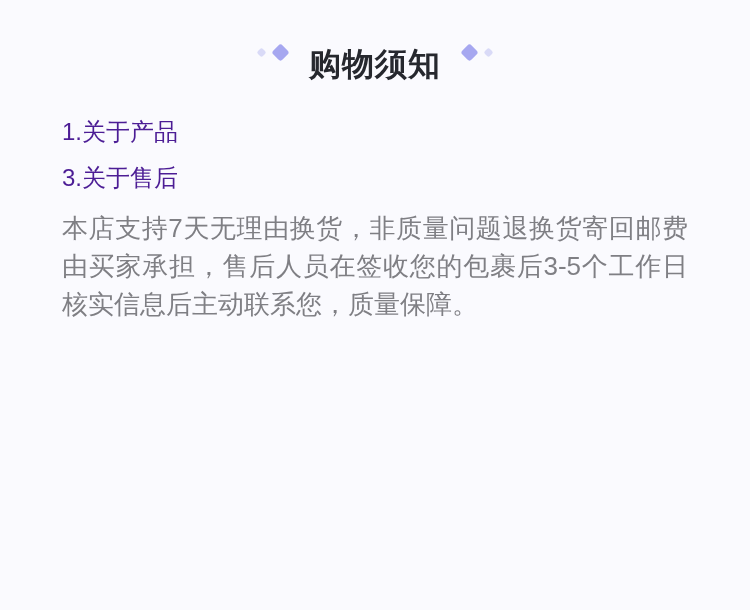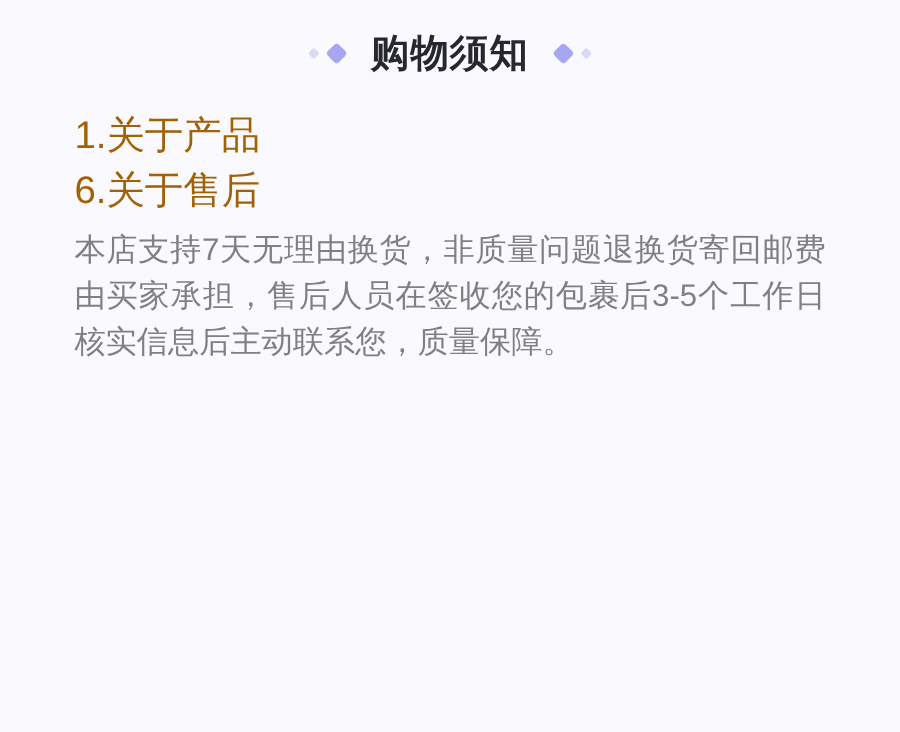--- a/index.html
+++ b/index.html
@@ -9,23 +9,23 @@
     background: #fafafe;
     font-family: "Liberation Sans", "DejaVu Sans", sans-serif;
     overflow: hidden;
   }
   .page {
     width: 750px;
     height: 610px;
     padding: 0 62px;
   }
   .title-row {
-    padding-top: 26px;
+    padding-top: 46px;
     display: flex;
-    align-items: center;
+    align-items: flex-start;
     justify-content: center;
   }
   .page-title {
     font-size: 32px;
     line-height: 36px;
     font-weight: bold;
     color: #26282e;
     letter-spacing: 1px;
     margin: 0 17px;
   }
@@ -44,24 +44,24 @@
   .diamond-sm {
     width: 7px;
     height: 7px;
     background: #d9daf7;
     border-radius: 2px;
     transform: rotate(45deg);
     margin: 0 4px;
   }
   .section-heading {
     margin-top: 16px;
-    font-size: 32px;
+    font-size: 24px;
     line-height: 30px;
     font-weight: normal;
-    color: #a16207;
+    color: #4c1d95;
   }
   .section-heading.first {
     margin-top: 35px;
   }
   .section-body {
     margin-top: 16px;
     font-size: 26px;
     line-height: 38px;
     color: #7f7f84;
     text-align: justify;
@@ -81,16 +81,16 @@
     <h1 class="page-title">购物须知</h1>
     <span class="deco">
       <span class="diamond-lg"></span>
       <span class="diamond-sm"></span>
     </span>
   </div>
 
   <h2 class="section-heading first">1.关于产品</h2>
 
 
-  <h2 class="section-heading">6.关于售后</h2>
+  <h2 class="section-heading">3.关于售后</h2>
   <p class="section-body">本店支持7天无理由换货，非质量问题退换货寄回邮费由买家承担，售后人员在签收您的包裹后3-5个工作日核实信息后主动联系您，质量保障。</p>
 
 </div>
 
 </body></html>

